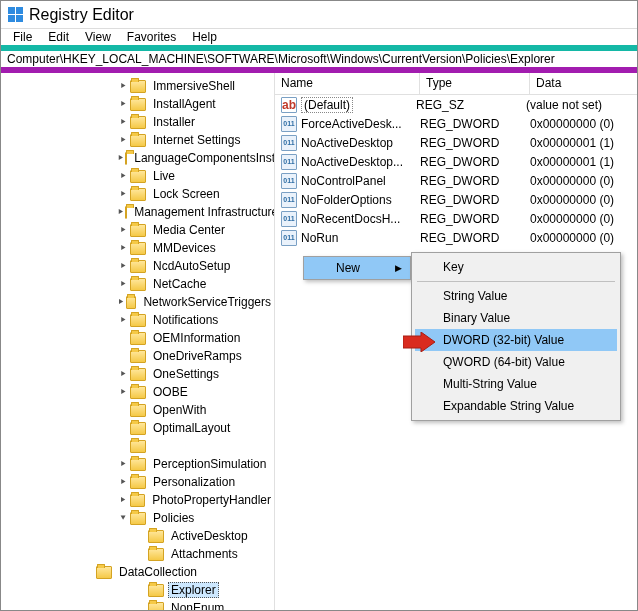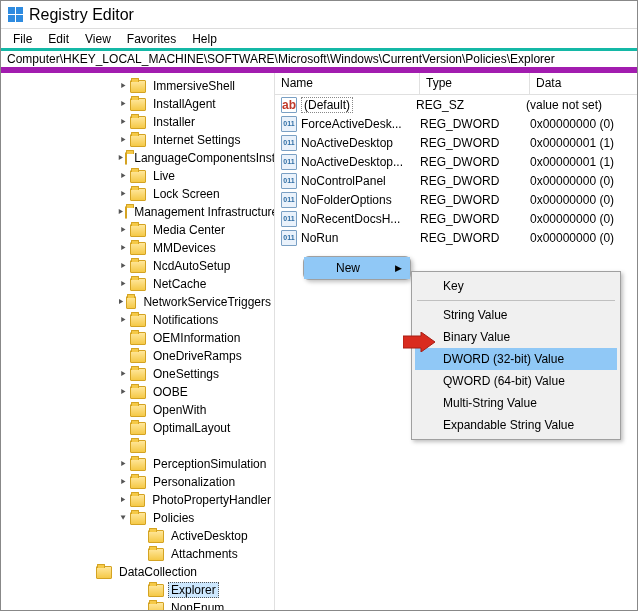--- a/index.html
+++ b/index.html
@@ -2,21 +2,21 @@
 <html><head>
 <meta charset="utf-8">
 <style>
   * { box-sizing: border-box; font-family: "Segoe UI", Tahoma, sans-serif; font-size: 12px; }
   body { margin: 0; width: 638px; height: 611px; background: #fff; overflow: hidden; position: relative; }
   .window { width: 638px; height: 611px; border: 1px solid #888; display: flex; flex-direction: column; }
   .titlebar { height: 28px; display: flex; align-items: center; padding: 0 6px; border-bottom: 1px solid #ddd; }
   .titlebar-icon { width: 16px; height: 16px; margin-right: 6px; display: flex; flex-wrap: wrap; }
   .titlebar-icon span { width: 7px; height: 7px; background: #2e8be0; margin: 0.5px; }
   .titlebar-text { font-size: 16px; }
-  .menubar { height: 22px; display: flex; align-items: center; padding: 0 4px; border-bottom: 3px solid #14b8a6; }
+  .menubar { height: 22px; display: flex; align-items: center; padding: 0 4px; border-bottom: 6px solid #14b8a6; }
   .menubar .mi { padding: 2px 8px; cursor: default; }
   .addrbar { height: 22px; display: flex; align-items: center; padding: 0 6px; border-bottom: 6px solid #a21caf; white-space: nowrap; overflow: hidden; }
   .content { flex: 1; display: flex; min-height: 0; }
   .treepane { width: 274px; border-right: 1px solid #e0e0e0; overflow: hidden; padding-top: 4px; }
   .tree-row { height: 18px; display: flex; align-items: center; white-space: nowrap; }
   .exp { width: 12px; height: 12px; display: flex; align-items: center; justify-content: center; color: #555; font-size: 9px; margin-right: 1px; }
   .folder { width: 16px; height: 13px; background: linear-gradient(#ffe79c,#f5c947); border: 1px solid #d4a322; border-radius: 1px; margin-right: 4px; position: relative; }
   .folder::before { content:""; position:absolute; top:-3px; left:0; width:6px; height:3px; background:#f5c947; border:1px solid #d4a322; border-bottom:none; border-radius:1px 1px 0 0;}
   .tree-label { padding: 1px 3px; }
   .tree-label.sel { background: #cde8ff; border: 1px dotted #555; padding: 0 2px; }
@@ -28,23 +28,23 @@
   .listbody { }
   .val-row { height: 19px; display: flex; align-items: center; }
   .val-icon { width: 16px; height: 16px; margin: 0 4px 0 6px; border: 1px solid #7aa0c4; border-radius: 1px; display:flex; align-items:center; justify-content:center; font-size:12px; font-weight:bold; }
   .val-icon.str { color:#c0392b; background:#fff; }
   .val-icon.dw { color:#2e6da4; background:#eaf2fb; font-size:7px; }
   .val-name { width: 119px; overflow: hidden; text-overflow: ellipsis; white-space: nowrap; padding-right:4px;}
   .val-name.def { border: 1px dotted #888; padding: 0 2px; width: auto; max-width:115px; }
   .val-type { width: 110px; }
   .val-data { flex: 1; }
   .ctxmenu { position: absolute; background: #f0f0f0; border: 1px solid #a0a0a0; box-shadow: 2px 2px 4px rgba(0,0,0,.25); }
-  .ctx-new { left: 303px; top: 256px; width: 108px; border-radius: 6px; }
+  .ctx-new { left: 303px; top: 256px; width: 108px; }
   .ctx-new .ci { height: 22px; display: flex; align-items: center; justify-content: space-between; background:#90c8f6; padding: 0 8px 0 32px; }
-  .ctx-sub { left: 411px; top: 271px; width: 210px; padding: 3px; }
+  .ctx-sub { left: 411px; top: 252px; width: 210px; padding: 3px; }
   .ctx-sub .ci { height: 22px; display: flex; align-items: center; padding: 0 8px 0 28px; }
   .ctx-sub .sep { height: 1px; background: #c0c0c0; margin: 3px 2px; }
   .ctx-sub .ci.hl { background: #90c8f6; }
   .arrow-callout { position: absolute; left: 403px; top: 332px; }
   .arrow-callout svg { display:block; }
   .chev { font-size: 9px; }
 </style>
 </head>
 <body>
 

